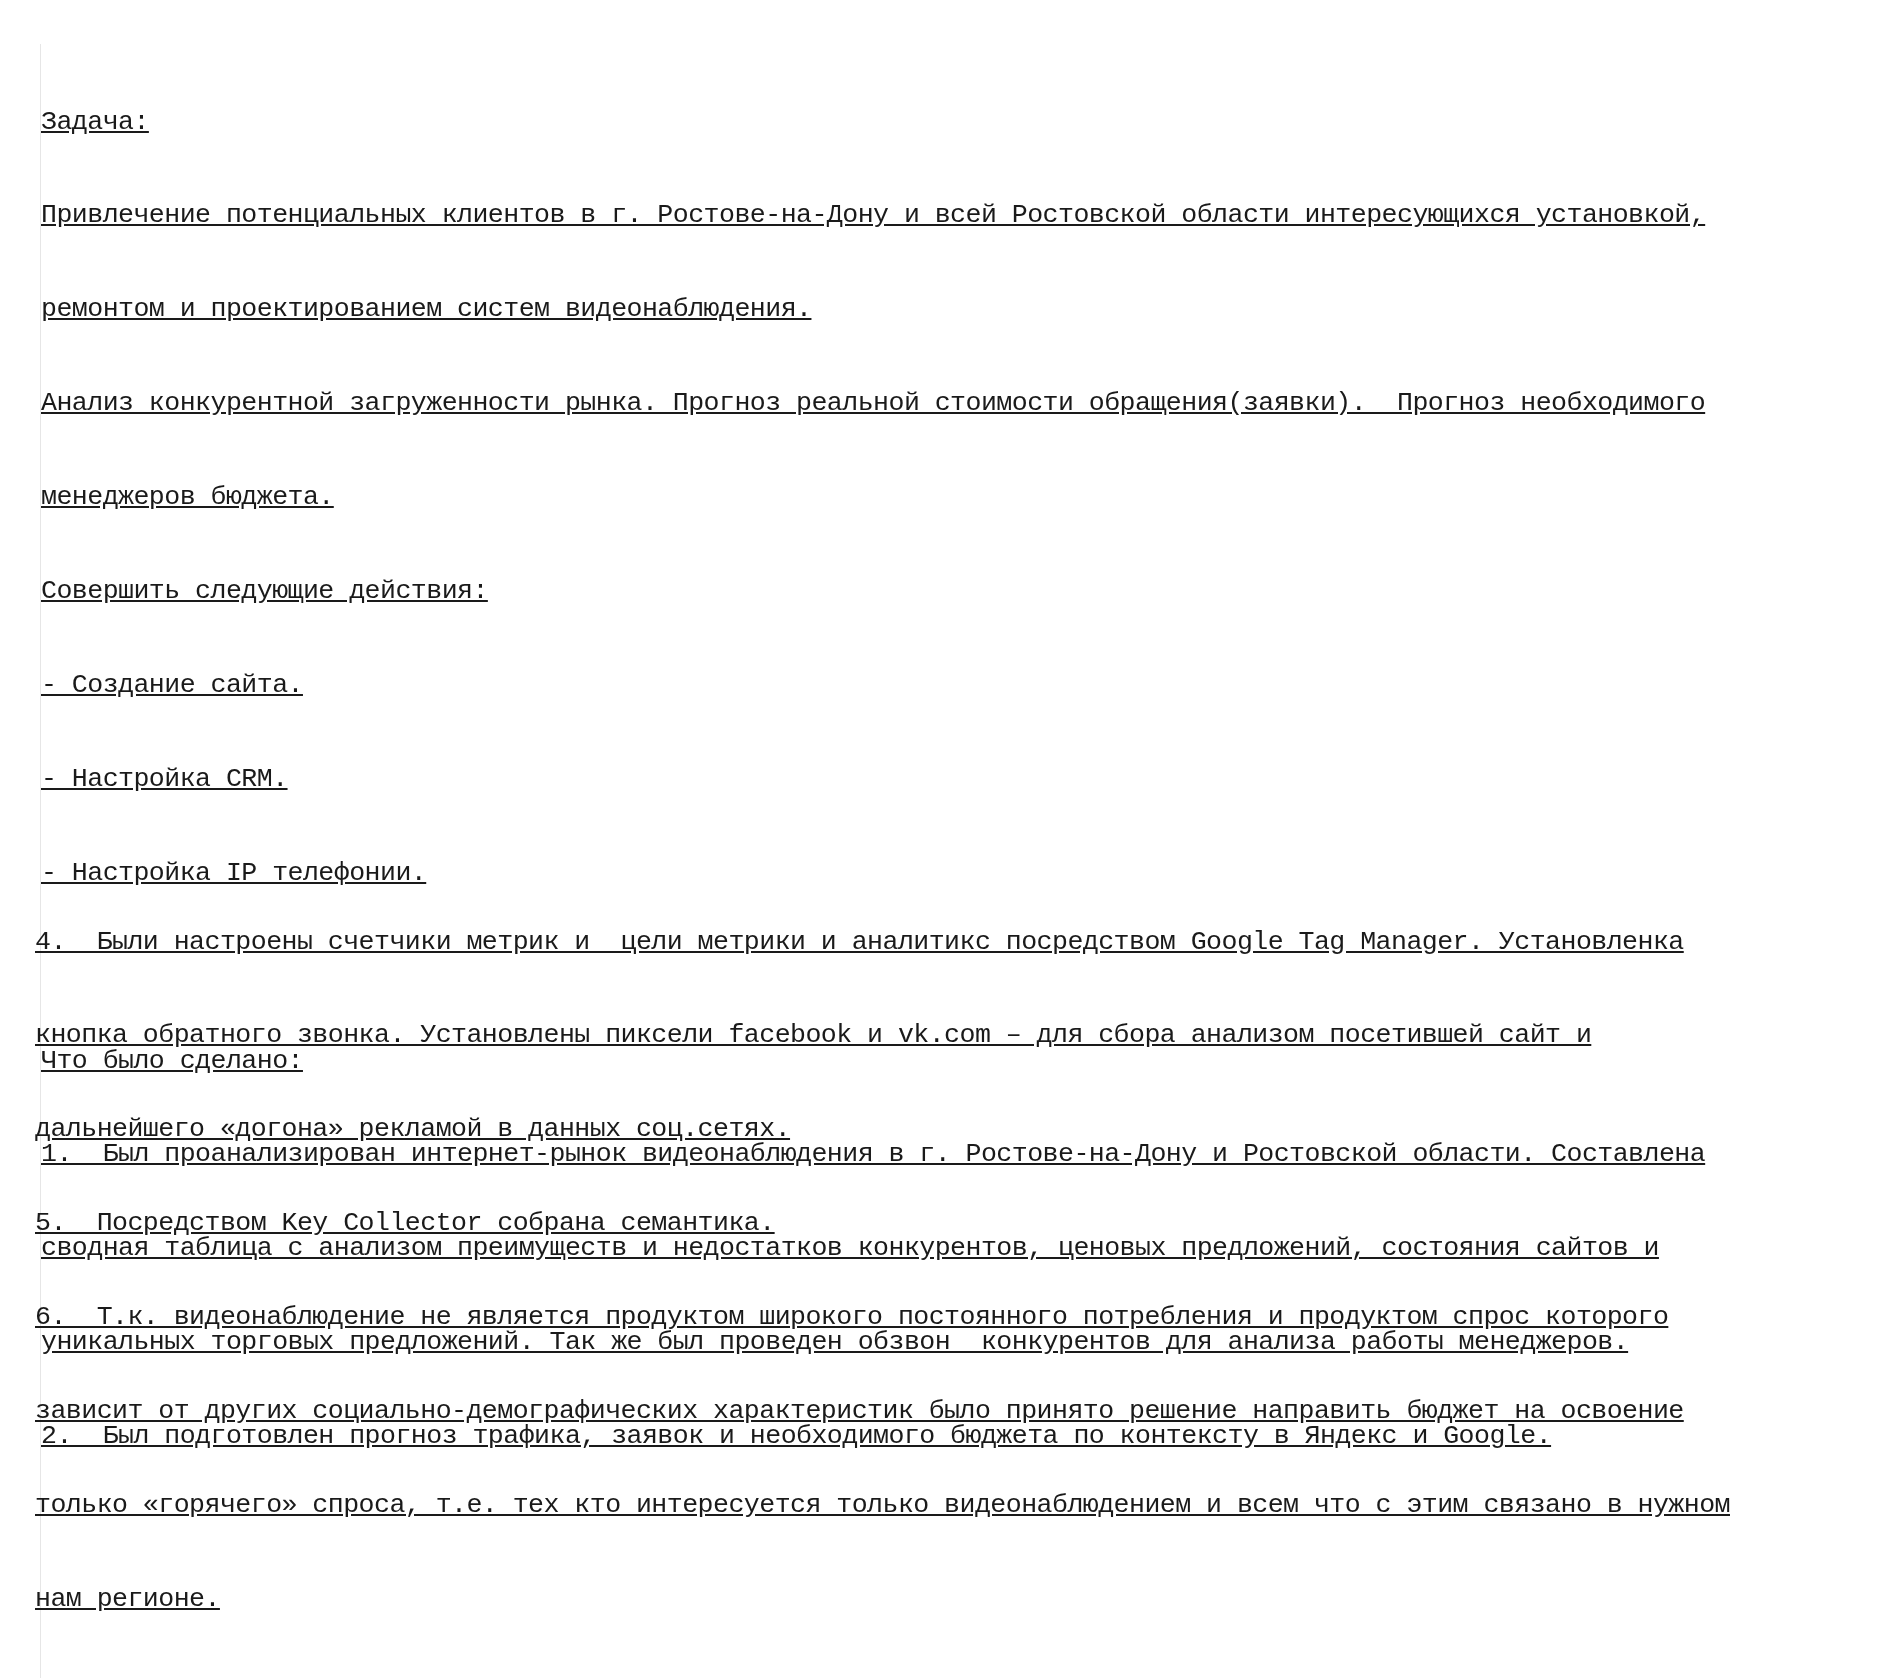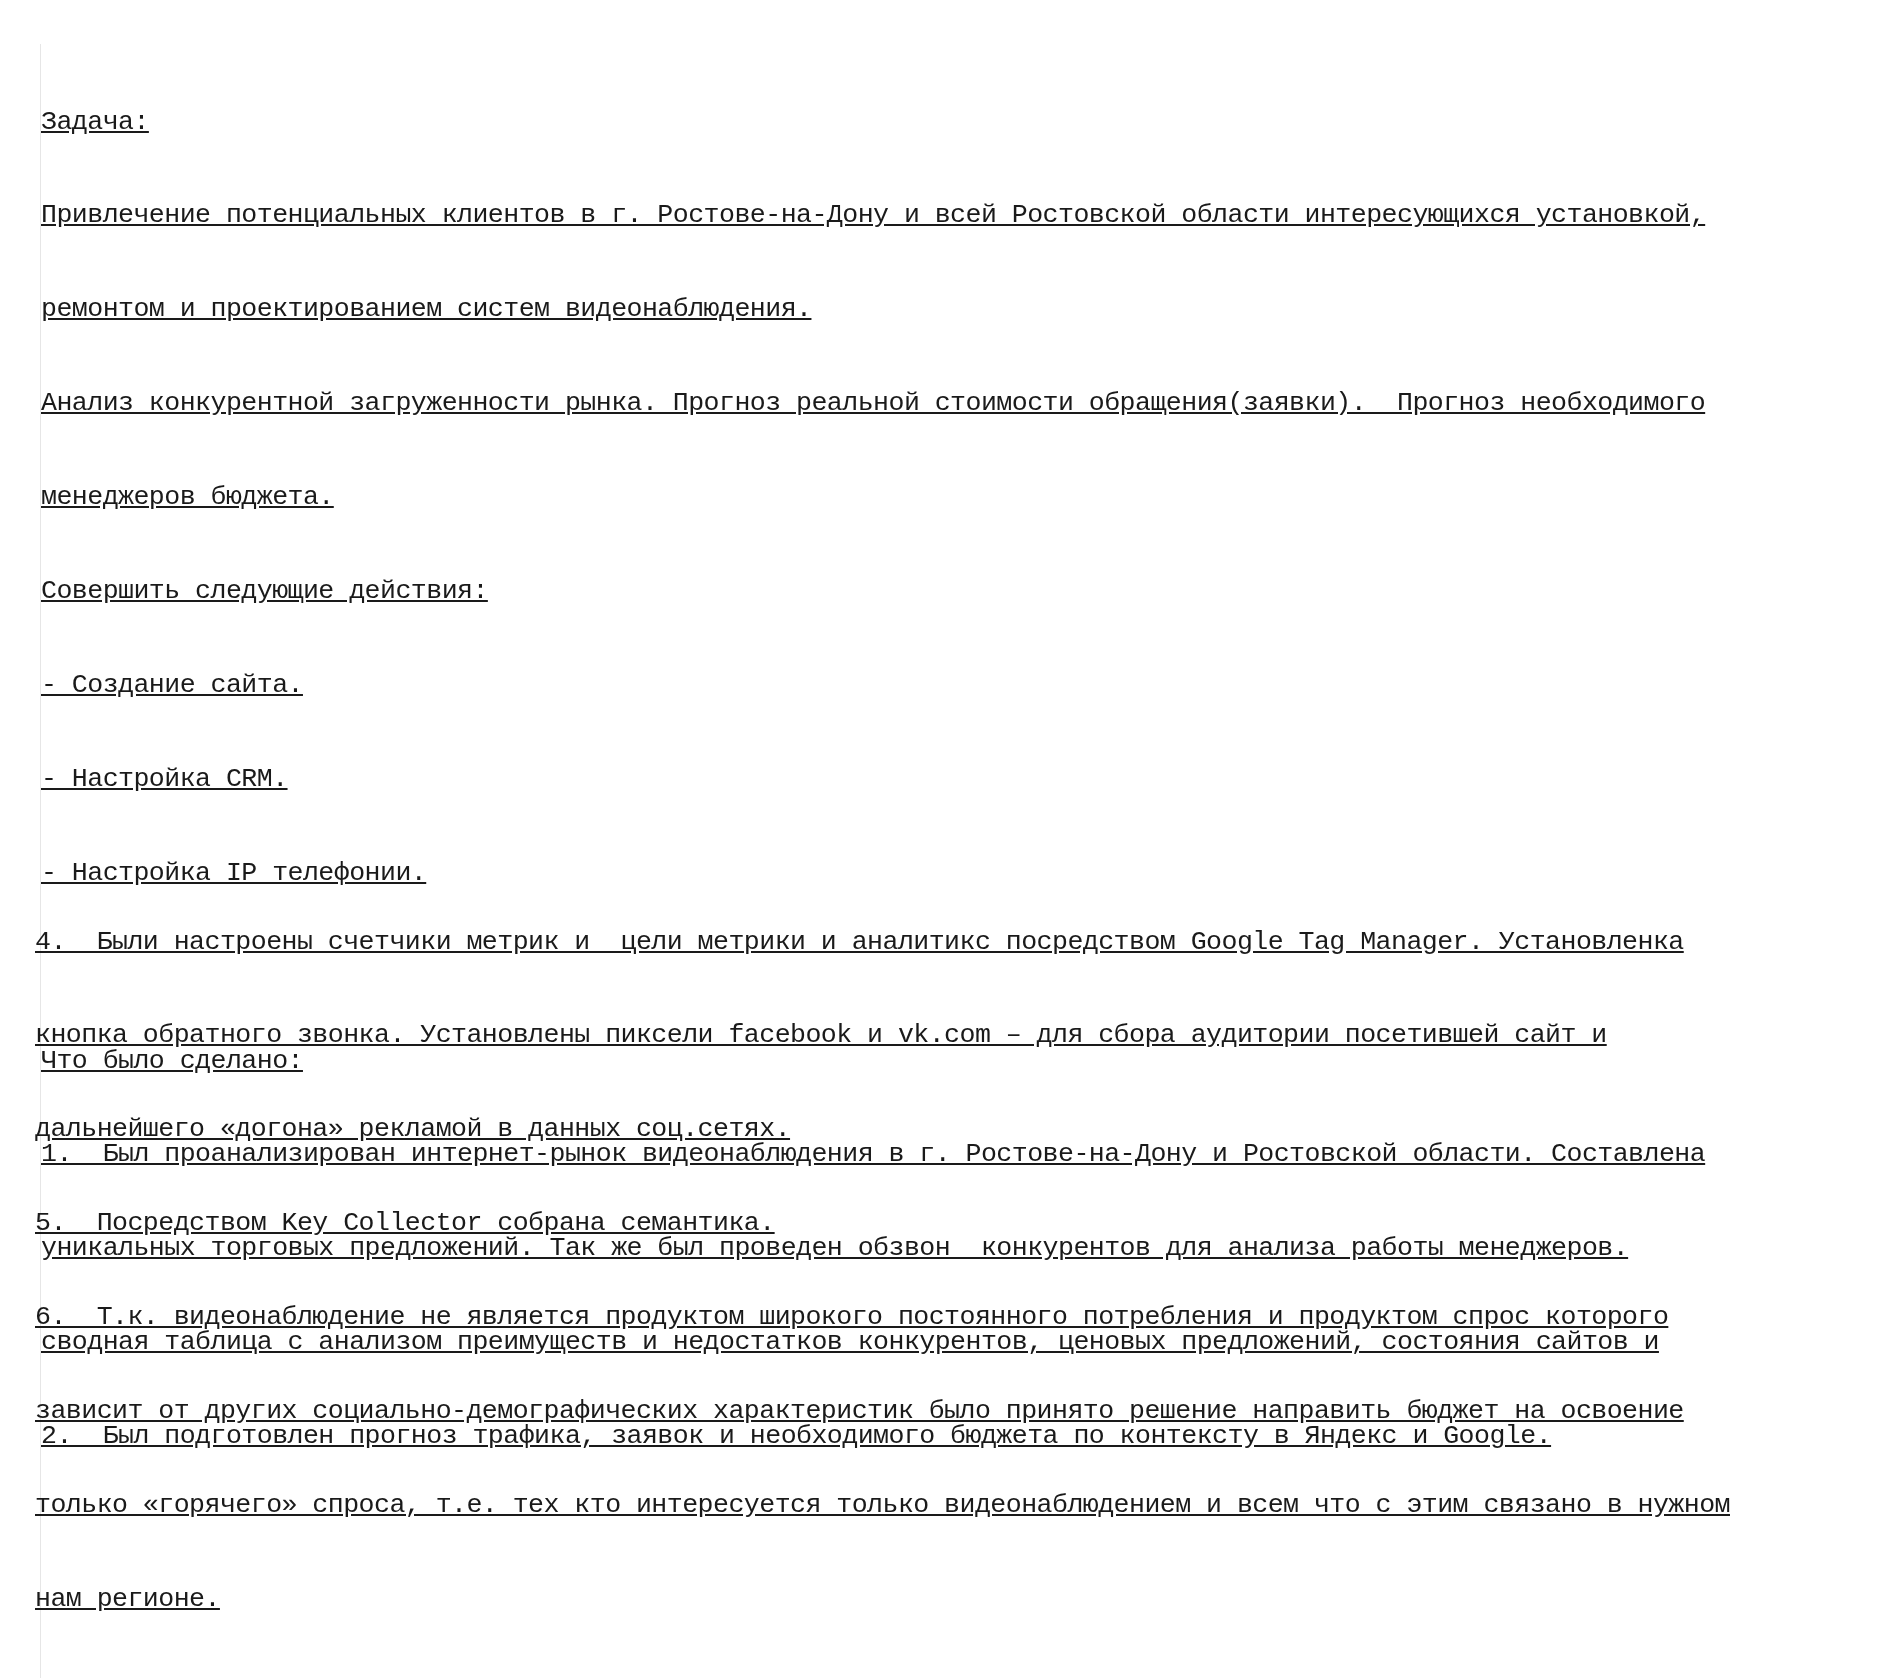--- a/index.html
+++ b/index.html
@@ -26,37 +26,37 @@
   <span class="line">ремонтом и проектированием систем видеонаблюдения.</span>
   <span class="line">Анализ конкурентной загруженности рынка. Прогноз реальной стоимости обращения(заявки).  Прогноз необходимого</span>
   <span class="line">менеджеров бюджета.</span>
   <span class="line">Совершить следующие действия:</span>
   <span class="line">- Создание сайта.</span>
   <span class="line">- Настройка CRM.</span>
   <span class="line">- Настройка IP телефонии.</span>
   <span class="line"></span>
   <span class="line">Что было сделано:</span>
   <span class="line">1.  Был проанализирован интернет-рынок видеонаблюдения в г. Ростове-на-Дону и Ростовской области. Составлена</span>
+  <span class="line">сводная таблица с анализом преимуществ и недостатков конкурентов, ценовых предложений, состояния сайтов и</span>
   <span class="line">уникальных торговых предложений. Так же был проведен обзвон  конкурентов для анализа работы менеджеров.</span>
-  <span class="line">сводная таблица с анализом преимуществ и недостатков конкурентов, ценовых предложений, состояния сайтов и</span>
   <span class="line">2.  Был подготовлен прогноз трафика, заявок и необходимого бюджета по контексту в Яндекс и Google.</span>
   
   
   
   
   
   
   
   
   
 </div>
 
 <div class="block block2">
   <span class="line">4.  Были настроены счетчики метрик и  цели метрики и аналитикс посредством Google Tag Manager. Установленка</span>
-  <span class="line">кнопка обратного звонка. Установлены пиксели facebook и vk.com – для сбора аудитории посетившей сайт и</span>
+  <span class="line">кнопка обратного звонка. Установлены пиксели facebook и vk.com – для сбора анализом посетившей сайт и</span>
   <span class="line">дальнейшего «догона» рекламой в данных соц.сетях.</span>
   <span class="line">5.  Посредством Key Collector собрана семантика.</span>
   <span class="line">6.  Т.к. видеонаблюдение не является продуктом широкого постоянного потребления и продуктом спрос которого</span>
   <span class="line">зависит от других социально-демографических характеристик было принято решение направить бюджет на освоение</span>
   <span class="line">только «горячего» спроса, т.е. тех кто интересуется только видеонаблюдением и всем что с этим связано в нужном</span>
   <span class="line">нам регионе.</span>
   <span class="line">7.  Были настроены поисковые  и кмс/рся кампании  в Google и Яндекс.  В Яндекс кампании и группы объявлений</span>
   
   
   

